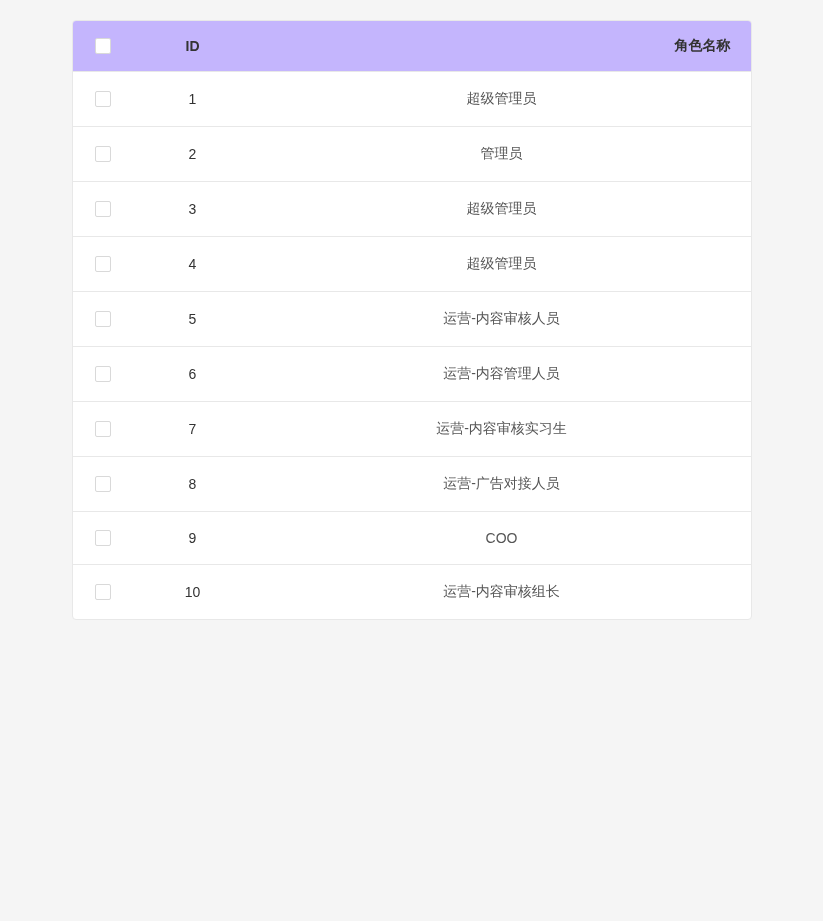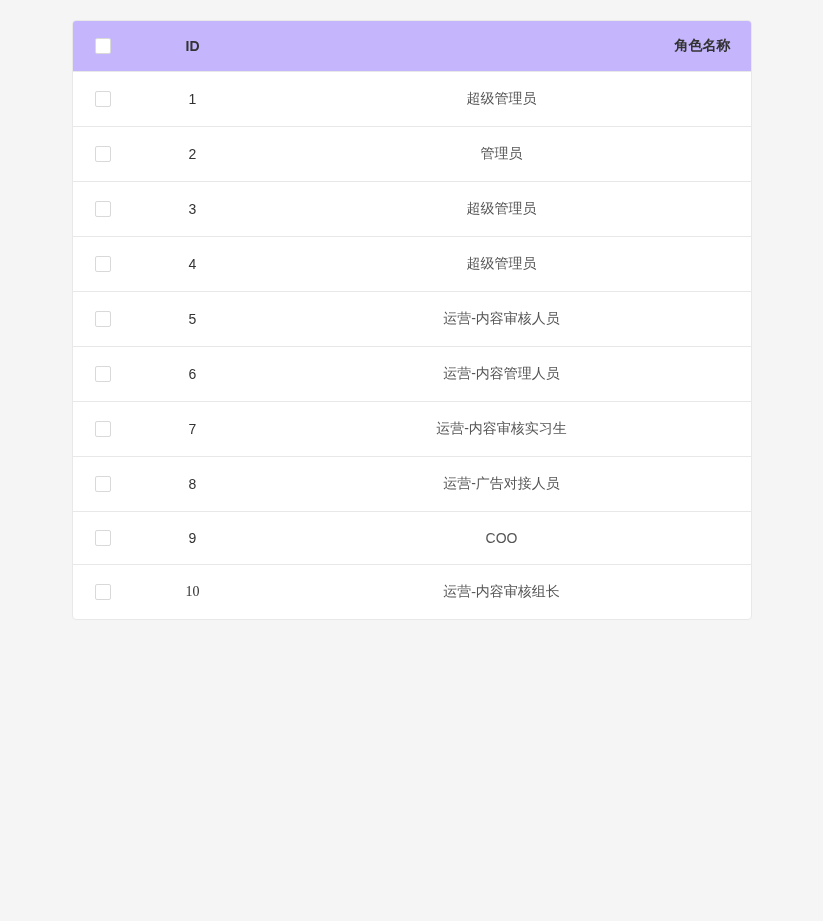--- a/index.html
+++ b/index.html
@@ -53,21 +53,20 @@
       width: 120px;
       text-align: center;
     }
 
     tbody tr {
       border-bottom: 1px solid #e8e8e8;
     }
 
     tbody tr:last-child {
       border-bottom: none;
-      font-family: Liberation Serif, serif;
     }
 
     tbody td {
       padding: 18px 20px;
       text-align: center;
       font-size: 14px;
       color: #555555;
     }
 
     tbody td:first-child {

